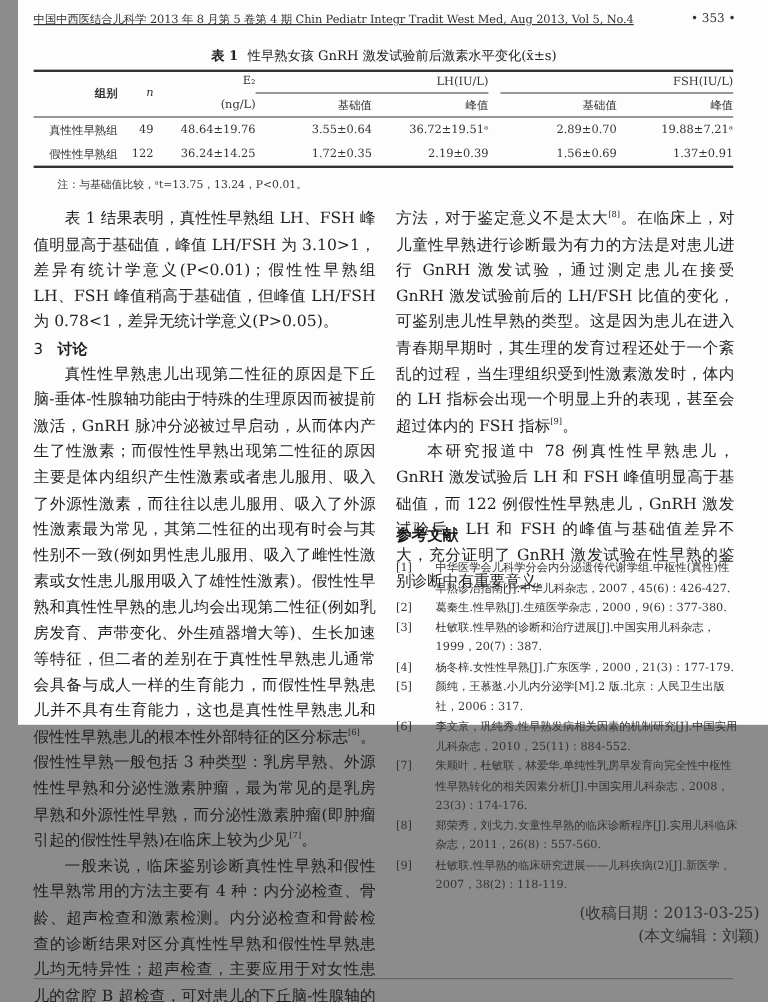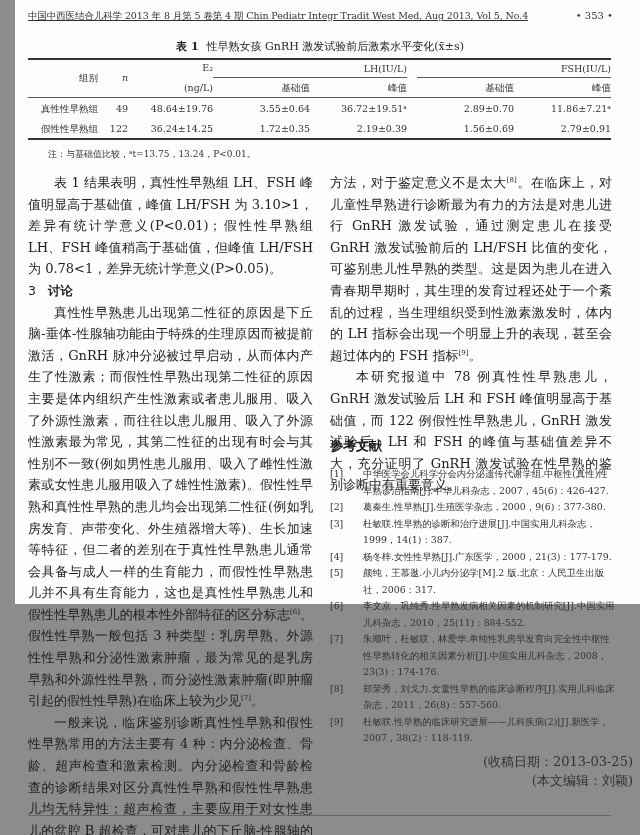--- a/index.html
+++ b/index.html
@@ -74,49 +74,49 @@
   <div class="table-title">
     <span class="label">表 1</span><span>性早熟女孩 GnRH 激发试验前后激素水平变化(x̄±s)</span>
   </div>
 
   <div class="tbl-top"></div>
   <div class="tbl-sub-lh"></div>
   <div class="tbl-sub-fsh"></div>
   <div class="tbl-mid"></div>
   <div class="tbl-bottom"></div>
 
-  <div class="cell" style="left:13px; top:72px; width:70px;">组别</div>
+  <div class="cell" style="left:13px; top:72px; width:70px;font-weight:bold;">组别</div>
   <div class="cell" style="left:83px; top:72px; width:30px; font-style:italic;">n</div>
   <div class="cell" style="left:113px; top:62px; width:85px;">E₂</div>
   <div class="cell" style="left:113px; top:82px; width:85px;">(ng/L)</div>
   <div class="cell" style="left:198px; top:63px; width:194px;">LH(IU/L)</div>
   <div class="cell" style="left:402px; top:63px; width:194px;">FSH(IU/L)</div>
   <div class="cell" style="left:198px; top:82px; width:97px;">基础值</div>
   <div class="cell" style="left:295px; top:82px; width:97px;">峰值</div>
   <div class="cell" style="left:402px; top:82px; width:97px;">基础值</div>
   <div class="cell" style="left:499px; top:82px; width:97px;">峰值</div>
 
   <div>
     <div class="cell" style="left:13px; top:103px; width:70px;">真性性早熟组</div>
     <div class="cell" style="left:83px; top:103px; width:30px;">49</div>
     <div class="cell" style="left:113px; top:103px; width:85px;">48.64±19.76</div>
     <div class="cell" style="left:198px; top:103px; width:97px;">3.55±0.64</div>
     <div class="cell" style="left:295px; top:103px; width:97px;">36.72±19.51ᵃ</div>
     <div class="cell" style="left:402px; top:103px; width:97px;">2.89±0.70</div>
-    <div class="cell" style="left:499px; top:103px; width:97px;">11.86±7.21ᵃ</div>
+    <div class="cell" style="left:499px; top:103px; width:97px;">19.88±7.21ᵃ</div>
   </div>
 
   <div>
     <div class="cell" style="left:13px; top:123px; width:70px;">假性性早熟组</div>
     <div class="cell" style="left:83px; top:123px; width:30px;">122</div>
     <div class="cell" style="left:113px; top:123px; width:85px;">36.24±14.25</div>
     <div class="cell" style="left:198px; top:123px; width:97px;">1.72±0.35</div>
     <div class="cell" style="left:295px; top:123px; width:97px;">2.19±0.39</div>
     <div class="cell" style="left:402px; top:123px; width:97px;">1.56±0.69</div>
-    <div class="cell" style="left:499px; top:123px; width:97px;">2.79±0.91</div>
+    <div class="cell" style="left:499px; top:123px; width:97px;">1.37±0.91</div>
   </div>
 
   <div class="tbl-note">注：与基础值比较，ᵃt=13.75，13.24，P&lt;0.01。</div>
 
   <div class="col col-left">
     <p>表 1 结果表明，真性性早熟组 LH、FSH 峰值明显高于基础值，峰值 LH/FSH 为 3.10&gt;1，差异有统计学意义(P&lt;0.01)；假性性早熟组 LH、FSH 峰值稍高于基础值，但峰值 LH/FSH 为 0.78&lt;1，差异无统计学意义(P&gt;0.05)。</p>
     <p class="sec-head noindent"><span class="num">3</span><span>讨论</span></p>
     <p><span>真性性早熟患儿出现第二性征的原因是下丘脑-垂体-性腺轴功能由于特殊的生理原因而被提前激活，GnRH 脉冲分泌被过早启动，从而体内产生了性激素；而假性性早熟出现第二性征的原因主要是体内组织产生性激素或者患儿服用、吸入了外源性激素，而往往以患儿服用、吸入了外源性激素最为常见，其第二性征的出现有时会与其性别不一致(例如男性患儿服用、吸入了雌性性激素或女性患儿服用吸入了雄性性激素)。假性性早熟和真性性早熟的患儿均会出现第二性征(例如乳房发育、声带变化、外生殖器增大等)、生长加速等特征，但二者的差别在于真性性早熟患儿通常会具备与成人一样的生育能力，而假性性早熟患儿并不具有生育能力，这也是真性性早熟患儿和假性性早熟患儿的根本性外部特征的区分标志</span><sup>[6]</sup><span>。假性性早熟一般包括 3 种类型：乳房早熟、外源性性早熟和分泌性激素肿瘤，最为常见的是乳房早熟和外源性性早熟，而分泌性激素肿瘤(即肿瘤引起的假性性早熟)在临床上较为少见</span><sup>[7]</sup><span>。</span></p>
     <p>一般来说，临床鉴别诊断真性性早熟和假性性早熟常用的方法主要有 4 种：内分泌检查、骨龄、超声检查和激素检测。内分泌检查和骨龄检查的诊断结果对区分真性性早熟和假性性早熟患儿均无特异性；超声检查，主要应用于对女性患儿的盆腔 B 超检查，可对患儿的下丘脑-性腺轴的功能状态进行间接观察，只能是作为鉴定真性性早熟和假性性早熟的辅助手段；真性性早熟的性激素分泌通常表现为脉冲式分泌，从而导致采用一般的激素检测的诊断</p>
   </div>
@@ -124,21 +124,21 @@
   <div class="col col-right">
     <p class="noindent"><span>方法，对于鉴定意义不是太大</span><sup>[8]</sup><span>。在临床上，对儿童性早熟进行诊断最为有力的方法是对患儿进行 GnRH 激发试验，通过测定患儿在接受 GnRH 激发试验前后的 LH/FSH 比值的变化，可鉴别患儿性早熟的类型。这是因为患儿在进入青春期早期时，其生理的发育过程还处于一个紊乱的过程，当生理组织受到性激素激发时，体内的 LH 指标会出现一个明显上升的表现，甚至会超过体内的 FSH 指标</span><sup>[9]</sup><span>。</span></p>
     <p>本研究报道中 78 例真性性早熟患儿，GnRH 激发试验后 LH 和 FSH 峰值明显高于基础值，而 122 例假性性早熟患儿，GnRH 激发试验后，LH 和 FSH 的峰值与基础值差异不大，充分证明了 GnRH 激发试验在性早熟的鉴别诊断中有重要意义。</p>
   </div>
 
   <div class="refs-title">参考文献</div>
 
   <div class="refs">
     <p class="ref"><span class="rnum">[1]</span><span>中华医学会儿科学分会内分泌遗传代谢学组.中枢性(真性)性早熟诊治指南[J].中华儿科杂志，2007，45(6)：426-427.</span></p>
     <p class="ref"><span class="rnum">[2]</span><span>葛秦生.性早熟[J].生殖医学杂志，2000，9(6)：377-380.</span></p>
-    <p class="ref"><span class="rnum">[3]</span><span>杜敏联.性早熟的诊断和治疗进展[J].中国实用儿科杂志，1999，14(1)：387.</span></p>
+    <p class="ref"><span class="rnum">[3]</span><span>杜敏联.性早熟的诊断和治疗进展[J].中国实用儿科杂志，1999，20(7)：387.</span></p>
     <p class="ref"><span class="rnum">[4]</span><span>杨冬梓.女性性早熟[J].广东医学，2000，21(3)：177-179.</span></p>
     <p class="ref"><span class="rnum">[5]</span><span>颜纯，王慕逖.小儿内分泌学[M].2 版.北京：人民卫生出版社，2006：317.</span></p>
     <p class="ref"><span class="rnum">[6]</span><span>李文京，巩纯秀.性早熟发病相关因素的机制研究[J].中国实用儿科杂志，2010，25(11)：884-552.</span></p>
     <p class="ref"><span class="rnum">[7]</span><span>朱顺叶，杜敏联，林爱华.单纯性乳房早发育向完全性中枢性性早熟转化的相关因素分析[J].中国实用儿科杂志，2008，23(3)：174-176.</span></p>
     <p class="ref"><span class="rnum">[8]</span><span>郑荣秀，刘戈力.女童性早熟的临床诊断程序[J].实用儿科临床杂志，2011，26(8)：557-560.</span></p>
     <p class="ref"><span class="rnum">[9]</span><span>杜敏联.性早熟的临床研究进展——儿科疾病(2)[J].新医学，2007，38(2)：118-119.</span></p>
   </div>
 
   <div class="received">
     <div>(收稿日期：2013-03-25)</div>

